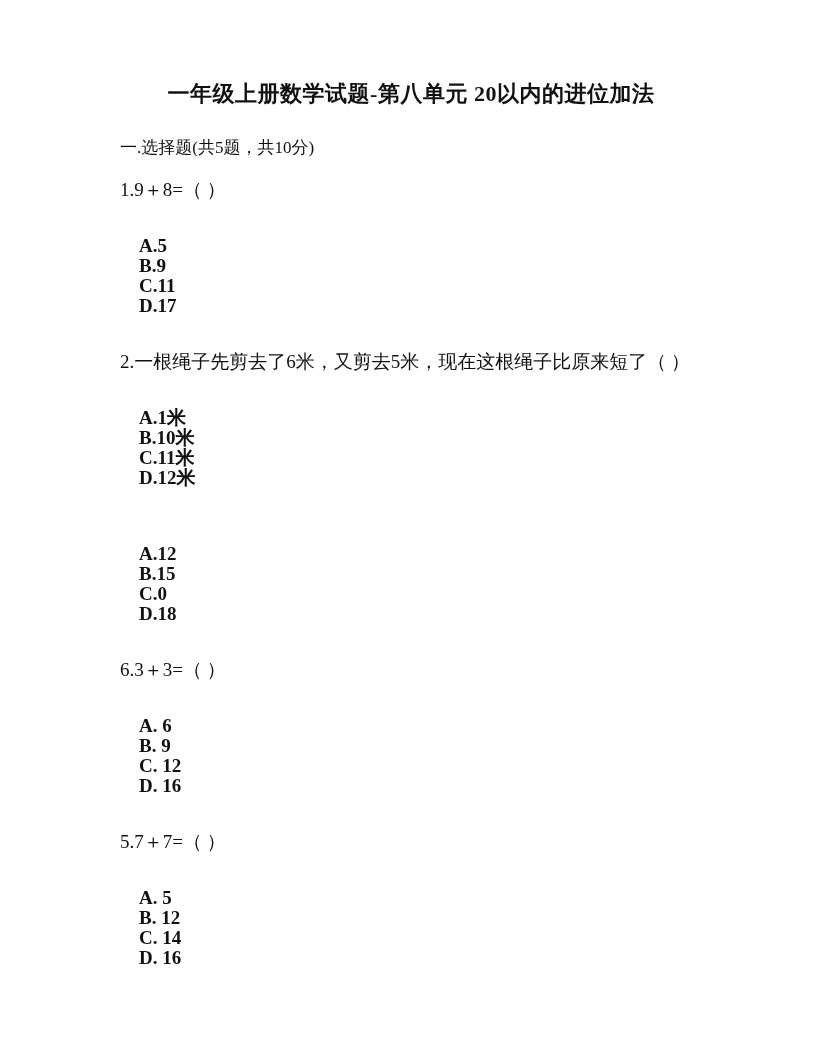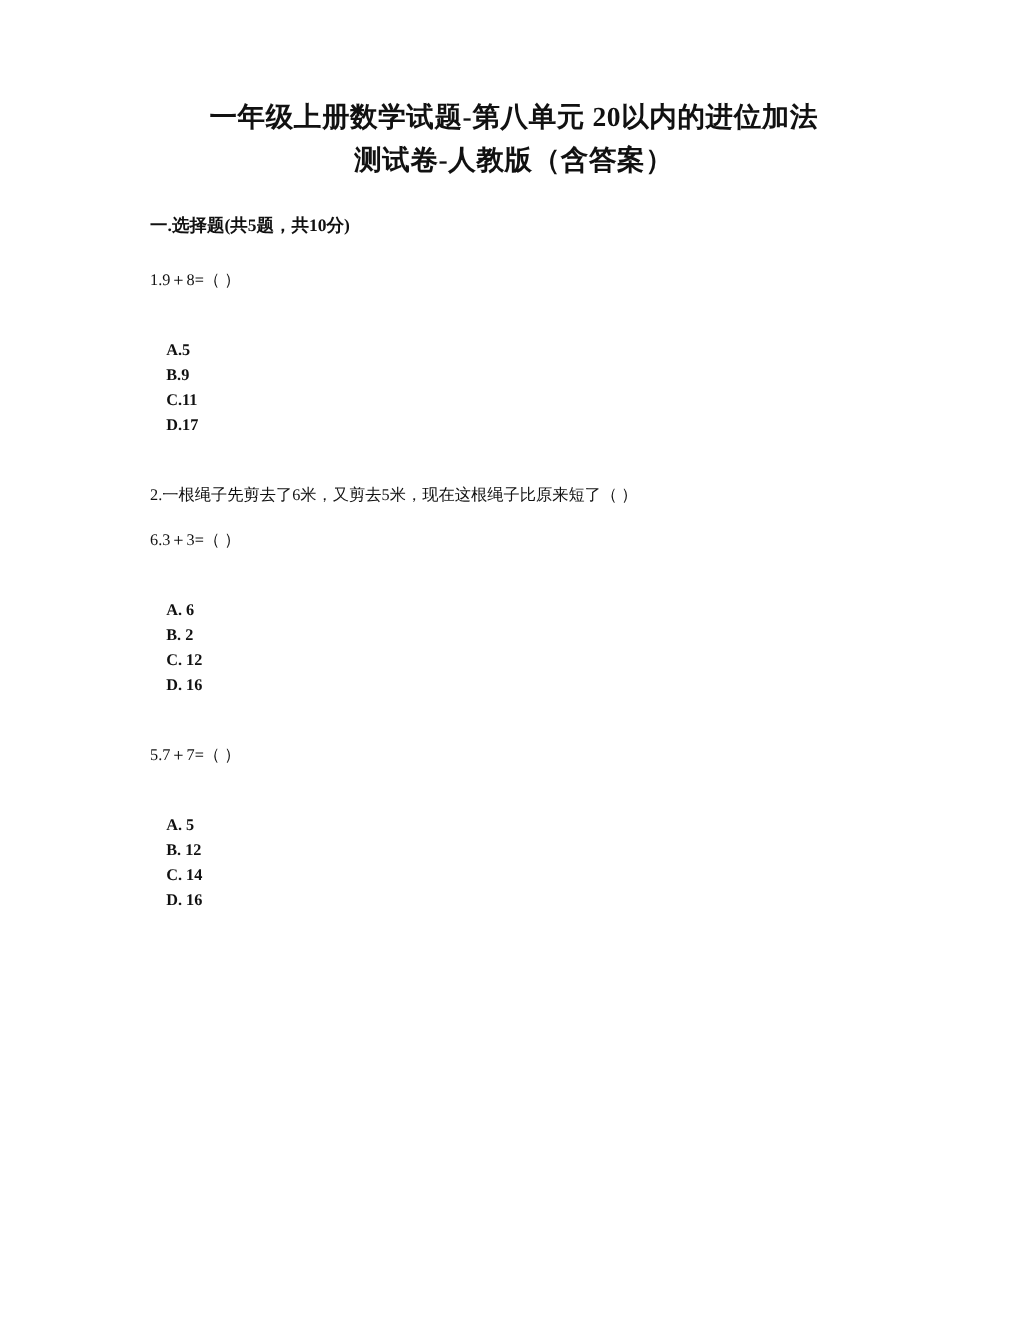--- a/index.html
+++ b/index.html
@@ -21,65 +21,76 @@
   }
   .title {
     text-align: center;
     font-size: 22px;
     font-weight: 700;
     line-height: 34px;
     margin: 0 0 26px 0;
     letter-spacing: 0.5px;
   }
   .section-heading {
-    font-size: 14px;
-    font-weight: 700;
+    font-size: 17px;
+    font-weight: 400;
     line-height: 22px;
     margin: 0 0 21px 0;
   }
   .q, .opts, .caption {
-    font-size: 13px;
+    font-size: 19px;
     line-height: 20px;
     margin: 0 0 16px 0;
     white-space: pre-wrap;
   }
   .opt {
     display: inline-block;
     margin-right: 34px;
     font-weight: bold;
   }
   .opt:last-child { margin-right: 0; }
 </style>
 </head>
 <body>
 
 <div class="page">
 
   <div class="title">
     <div>一年级上册数学试题-第八单元 20以内的进位加法</div>
-    <div>测试卷-人教版（含答案）</div>
   </div>
 
   <div class="section-heading">一.选择题(共5题，共10分)</div>
 
   <p class="q">1.9＋8=（ ）</p>
   <p class="opts">
     <span class="opt">A.5</span>
     <span class="opt">B.9</span>
     <span class="opt">C.11</span>
     <span class="opt">D.17</span>
   </p>
 
   <p class="q">2.一根绳子先剪去了6米，又剪去5米，现在这根绳子比原来短了（ ）</p>
+  <p class="opts">
+    <span class="opt">A.1米</span>
+    <span class="opt">B.10米</span>
+    <span class="opt">C.11米</span>
+    <span class="opt">D.12米</span>
+  </p>
 
+  <p class="opts">
+    <span class="opt">A.12</span>
+    <span class="opt">B.15</span>
+    <span class="opt">C.0</span>
+    <span class="opt">D.18</span>
+  </p>
 
   <p class="q">6.3＋3=（ ）</p>
   <p class="opts">
     <span class="opt">A. 6</span>
-    <span class="opt">B. 2</span>
+    <span class="opt">B. 9</span>
     <span class="opt">C. 12</span>
     <span class="opt">D. 16</span>
   </p>
 
   <p class="q">5.7＋7=（ ）</p>
   <p class="opts">
     <span class="opt">A. 5</span>
     <span class="opt">B. 12</span>
     <span class="opt">C. 14</span>
     <span class="opt">D. 16</span>

